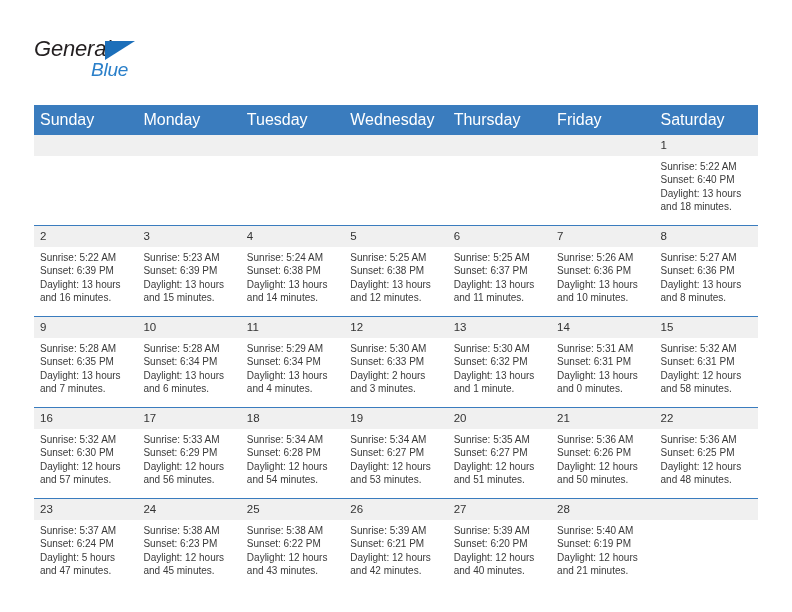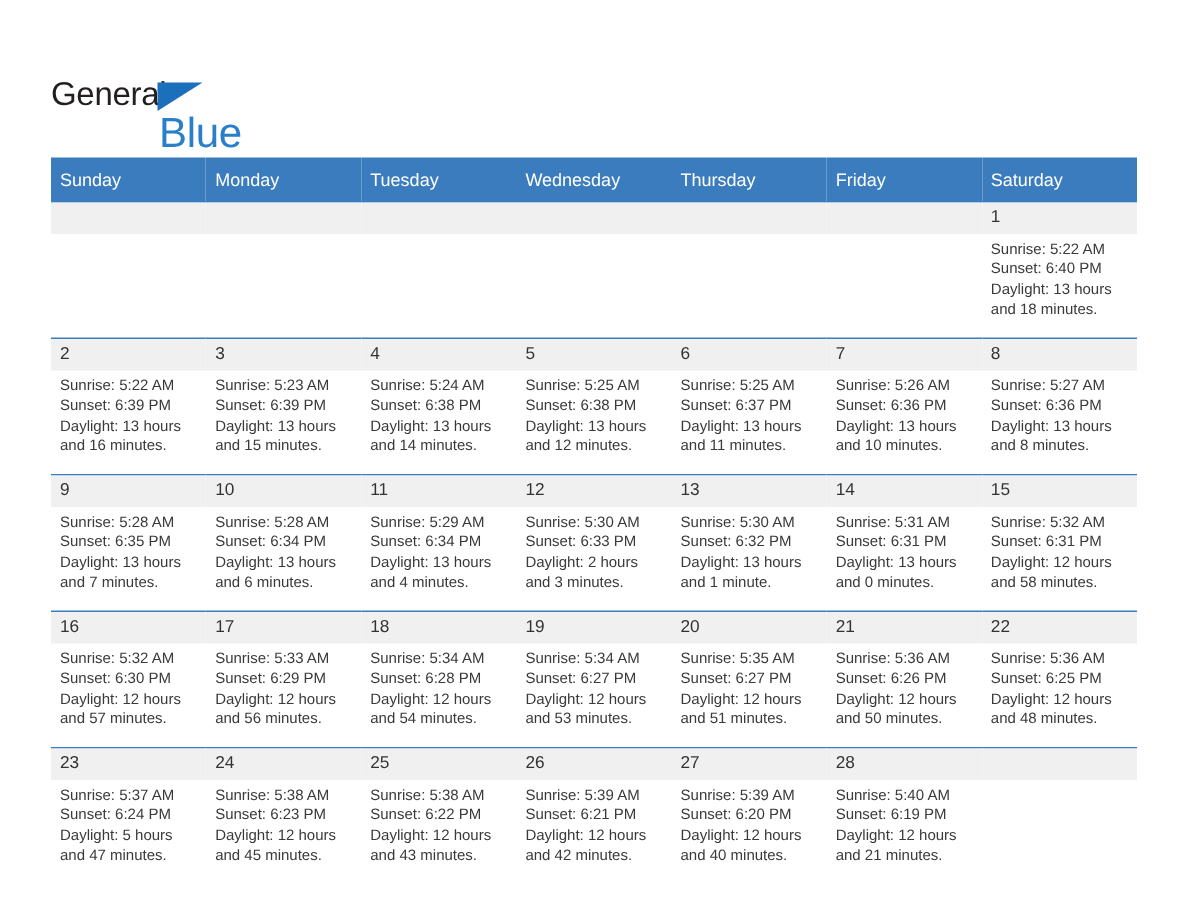--- a/index.html
+++ b/index.html
@@ -25,23 +25,24 @@
   .masthead {
     position: absolute;
     left: 34px;
     top: 30px;
     right: 34px;
     height: 68px;
   }
   .logo {
     position: absolute;
     left: 0;
-    top: 20px;
+    top: 6px;
     width: 200px;
     height: 56px;
+    font-style: italic;
   }
   .logo-general {
     position: absolute;
     left: 0;
     top: 0;
     font-size: 22px;
     letter-spacing: -0.2px;
     color: #231f20;
     font-family: "Liberation Sans", sans-serif;
   }
@@ -51,24 +52,23 @@
     top: 5px;
     width: 0;
     height: 0;
     border-left: 30px solid #1c6fba;
     border-bottom: 19px solid transparent;
   }
   .logo-blue {
     position: absolute;
     left: 57px;
     top: 23px;
-    font-size: 28px;
+    font-size: 19px;
     color: #2a7fc9;
     letter-spacing: -0.2px;
-    margin-left: 15px;
   }
 
   .title-block {
     position: absolute;
     right: 0;
     top: 0;
     text-align: right;
   }
   .cal-title {
     font-size: 27px;
@@ -91,21 +91,21 @@
     left: 34px;
     top: 105px;
     width: 724px;
     border-collapse: collapse;
     table-layout: fixed;
   }
   .calendar th {
     background: #3a7cbe;
     color: #ffffff;
     font-weight: normal;
-    font-size: 12px;
+    font-size: 16px;
     text-align: left;
     padding: 5px 0 5px 6px;
     height: 19px;
     border: none;
   }
   .calendar td {
     vertical-align: top;
     padding: 0;
     border: none;
     border-top: 1px solid #3a7cbe;

